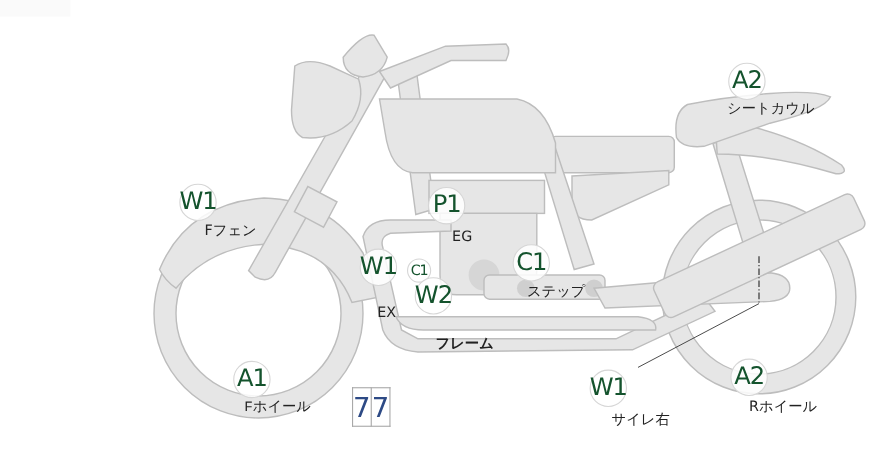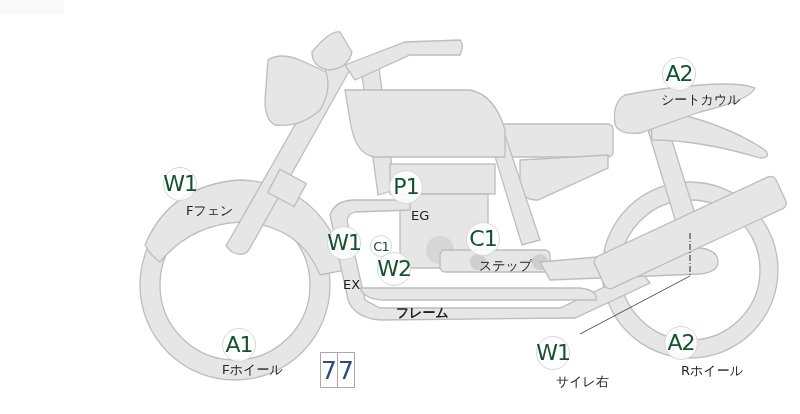--- a/index.html
+++ b/index.html
@@ -99,21 +99,21 @@
 
 <div class="marker" style="left:466px;top:222px;">C1</div>
 <div class="label" style="left:479px;top:259px;">ステップ</div>
 
 <div class="marker" style="left:377px;top:252px;">W2</div>
 <div class="label" style="left:396px;top:306px;font-weight:bold;">フレーム</div>
 
 <div class="marker" style="left:662px;top:57px;">A2</div>
 <div class="label" style="left:661px;top:93px;">シートカウル</div>
 
-<div class="marker" style="left:222px;top:328px;">A1</div>
+<div class="marker" style="left:212px;top:328px;">A1</div>
 <div class="label" style="left:222px;top:364px;font-family:Liberation Mono, monospace;">Fホイール</div>
 
 <div class="marker" style="left:536px;top:336px;">W1</div>
 <div class="label" style="left:556px;top:375px;">サイレ右</div>
 
 <div class="marker" style="left:664px;top:326px;">A2</div>
 <div class="label" style="left:681px;top:364px;">Rホイール</div>
 
 <table class="tire-table">
   <tbody>

